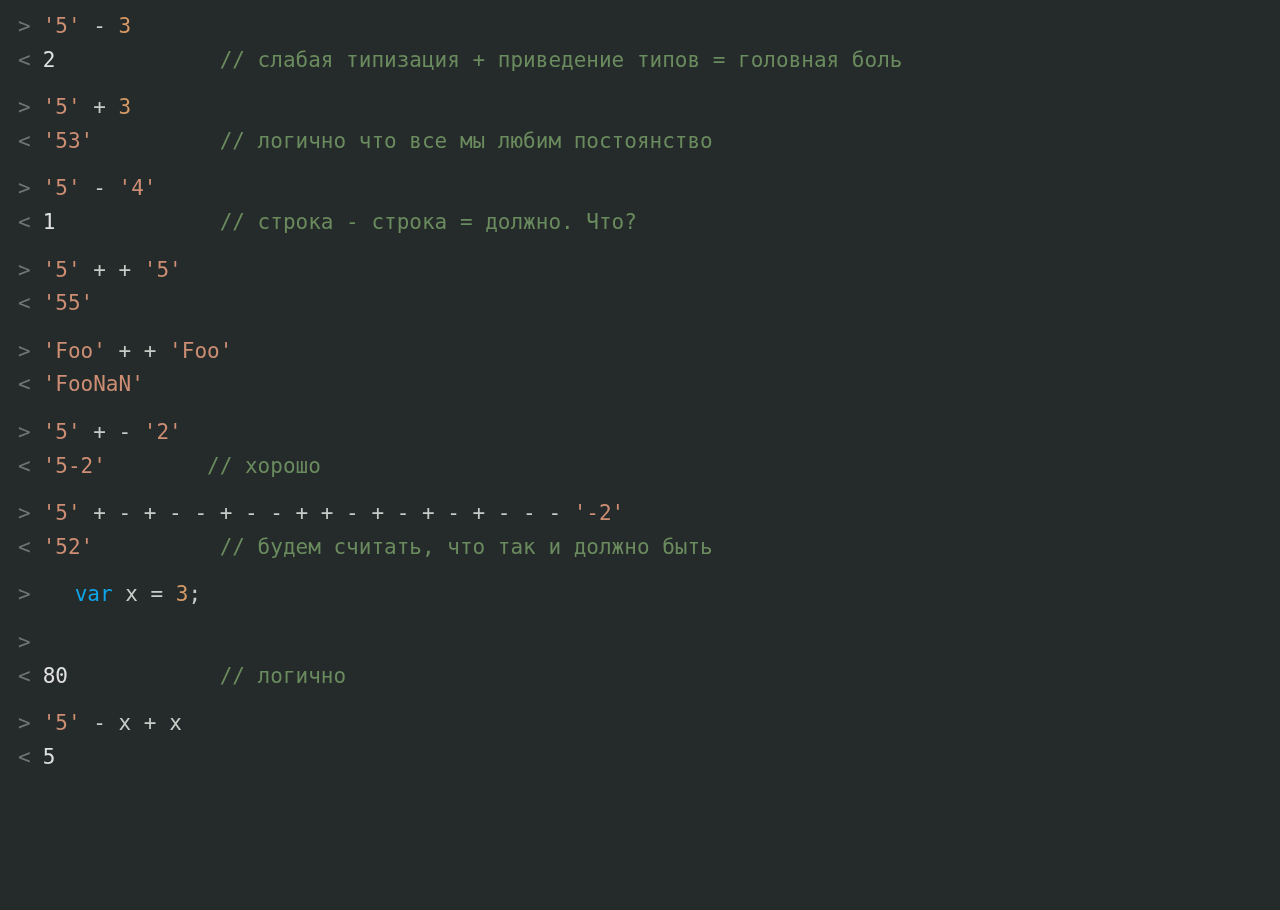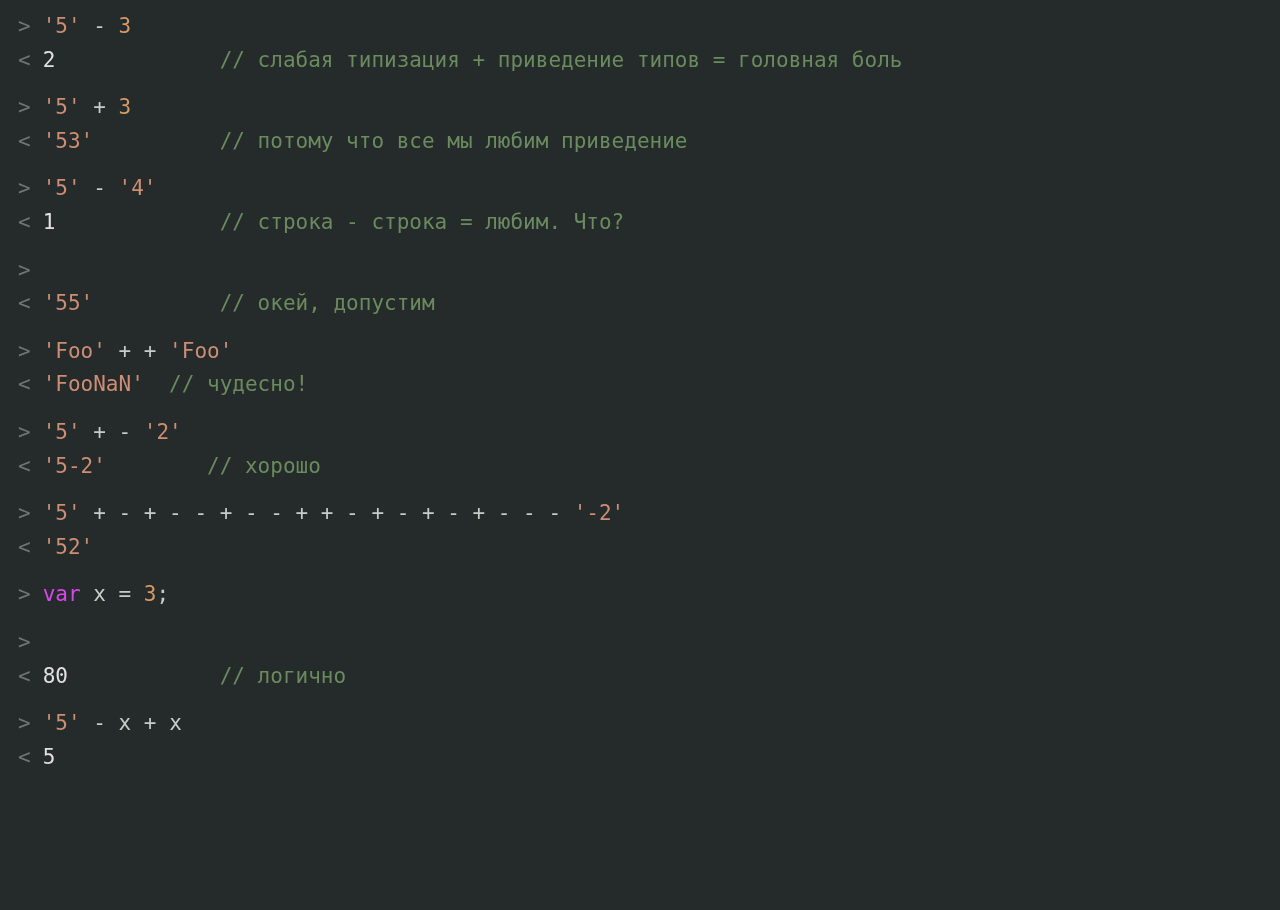--- a/index.html
+++ b/index.html
@@ -27,61 +27,61 @@
   margin-bottom: 14px;
 }
 .group:last-child { margin-bottom: 0; }
 
 .prompt-in  { color: #6d7673; margin-right: 12px; }
 .prompt-out { color: #6d7673; margin-right: 12px; }
 
 .tok-str   { color: #cd8e74; }   
 .tok-num   { color: #d69a66; }   
 .tok-op    { color: #c8ccc9; }   
-.tok-kw    { color: #d946ef; }   
+.tok-kw    { color: #0ea5e9; margin-left: 32px; }   
 .tok-id    { color: #c8ccc9; }   
 .tok-white { color: #e0e0e0; }   
 .tok-comment { color: #6a8b5e; text-align: right; } 
 .tok-semi  { color: #c8ccc9; }
 
 .code-cell { display: inline-block; }
 .comment-cell { color: #6a8b5e; }
 .gap { display: inline-block; }
 </style>
 </head>
 <body>
 
 <div class="console">
     <div class="group">
       <div class="row"><span class="prompt-in">&gt;</span><span class="code-cell"><span class="tok-str">'5'</span><span class="tok-op"> - </span><span class="tok-num">3</span></span></div>
       <div class="row"><span class="prompt-out">&lt;</span><span class="code-cell"><span class="tok-white">2</span></span><span class="gap">             </span><span class="comment-cell tok-comment">// слабая типизация + приведение типов = головная боль</span></div>
     </div>
     <div class="group">
       <div class="row"><span class="prompt-in">&gt;</span><span class="code-cell"><span class="tok-str">'5'</span><span class="tok-op"> + </span><span class="tok-num">3</span></span></div>
-      <div class="row"><span class="prompt-out">&lt;</span><span class="code-cell"><span class="tok-str">'53'</span></span><span class="gap">          </span><span class="comment-cell tok-comment">// потому что все мы любим приведение</span></div>
+      <div class="row"><span class="prompt-out">&lt;</span><span class="code-cell"><span class="tok-str">'53'</span></span><span class="gap">          </span><span class="comment-cell tok-comment">// логично что все мы любим постоянство</span></div>
     </div>
     <div class="group">
       <div class="row"><span class="prompt-in">&gt;</span><span class="code-cell"><span class="tok-str">'5'</span><span class="tok-op"> - </span><span class="tok-str">'4'</span></span></div>
-      <div class="row"><span class="prompt-out">&lt;</span><span class="code-cell"><span class="tok-white">1</span></span><span class="gap">             </span><span class="comment-cell tok-comment">// строка - строка = любим. Что?</span></div>
+      <div class="row"><span class="prompt-out">&lt;</span><span class="code-cell"><span class="tok-white">1</span></span><span class="gap">             </span><span class="comment-cell tok-comment">// строка - строка = должно. Что?</span></div>
     </div>
     <div class="group">
-      <div class="row"><span class="prompt-in">&gt;</span></div>
-      <div class="row"><span class="prompt-out">&lt;</span><span class="code-cell"><span class="tok-str">'55'</span></span><span class="gap">          </span><span class="comment-cell tok-comment">// окей, допустим</span></div>
+      <div class="row"><span class="prompt-in">&gt;</span><span class="code-cell"><span class="tok-str">'5'</span><span class="tok-op"> + + </span><span class="tok-str">'5'</span></span></div>
+      <div class="row"><span class="prompt-out">&lt;</span><span class="code-cell"><span class="tok-str">'55'</span></span><span class="gap">          </span></div>
     </div>
     <div class="group">
       <div class="row"><span class="prompt-in">&gt;</span><span class="code-cell"><span class="tok-str">'Foo'</span><span class="tok-op"> + + </span><span class="tok-str">'Foo'</span></span></div>
-      <div class="row"><span class="prompt-out">&lt;</span><span class="code-cell"><span class="tok-str">'FooNaN'</span></span><span class="gap">  </span><span class="comment-cell tok-comment">// чудесно!</span></div>
+      <div class="row"><span class="prompt-out">&lt;</span><span class="code-cell"><span class="tok-str">'FooNaN'</span></span><span class="gap">  </span></div>
     </div>
     <div class="group">
       <div class="row"><span class="prompt-in">&gt;</span><span class="code-cell"><span class="tok-str">'5'</span><span class="tok-op"> + - </span><span class="tok-str">'2'</span></span></div>
       <div class="row"><span class="prompt-out">&lt;</span><span class="code-cell"><span class="tok-str">'5-2'</span></span><span class="gap">        </span><span class="comment-cell tok-comment">// хорошо</span></div>
     </div>
     <div class="group">
       <div class="row"><span class="prompt-in">&gt;</span><span class="code-cell"><span class="tok-str">'5'</span><span class="tok-op"> + - + - - + - - + + - + - + - + - - - </span><span class="tok-str">'-2'</span></span></div>
-      <div class="row"><span class="prompt-out">&lt;</span><span class="code-cell"><span class="tok-str">'52'</span></span><span class="gap">          </span></div>
+      <div class="row"><span class="prompt-out">&lt;</span><span class="code-cell"><span class="tok-str">'52'</span></span><span class="gap">          </span><span class="comment-cell tok-comment">// будем считать, что так и должно быть</span></div>
     </div>
     <div class="group">
       <div class="row"><span class="prompt-in">&gt;</span><span class="code-cell"><span class="tok-kw">var</span><span class="tok-op"> </span><span class="tok-id">x</span><span class="tok-op"> = </span><span class="tok-num">3</span><span class="tok-semi">;</span></span></div>
     </div>
     <div class="group">
       <div class="row"><span class="prompt-in">&gt;</span></div>
       <div class="row"><span class="prompt-out">&lt;</span><span class="code-cell"><span class="tok-white">80</span></span><span class="gap">            </span><span class="comment-cell tok-comment">// логично</span></div>
     </div>
     <div class="group">
       <div class="row"><span class="prompt-in">&gt;</span><span class="code-cell"><span class="tok-str">'5'</span><span class="tok-op"> - </span><span class="tok-id">x</span><span class="tok-op"> + </span><span class="tok-id">x</span></span></div>

